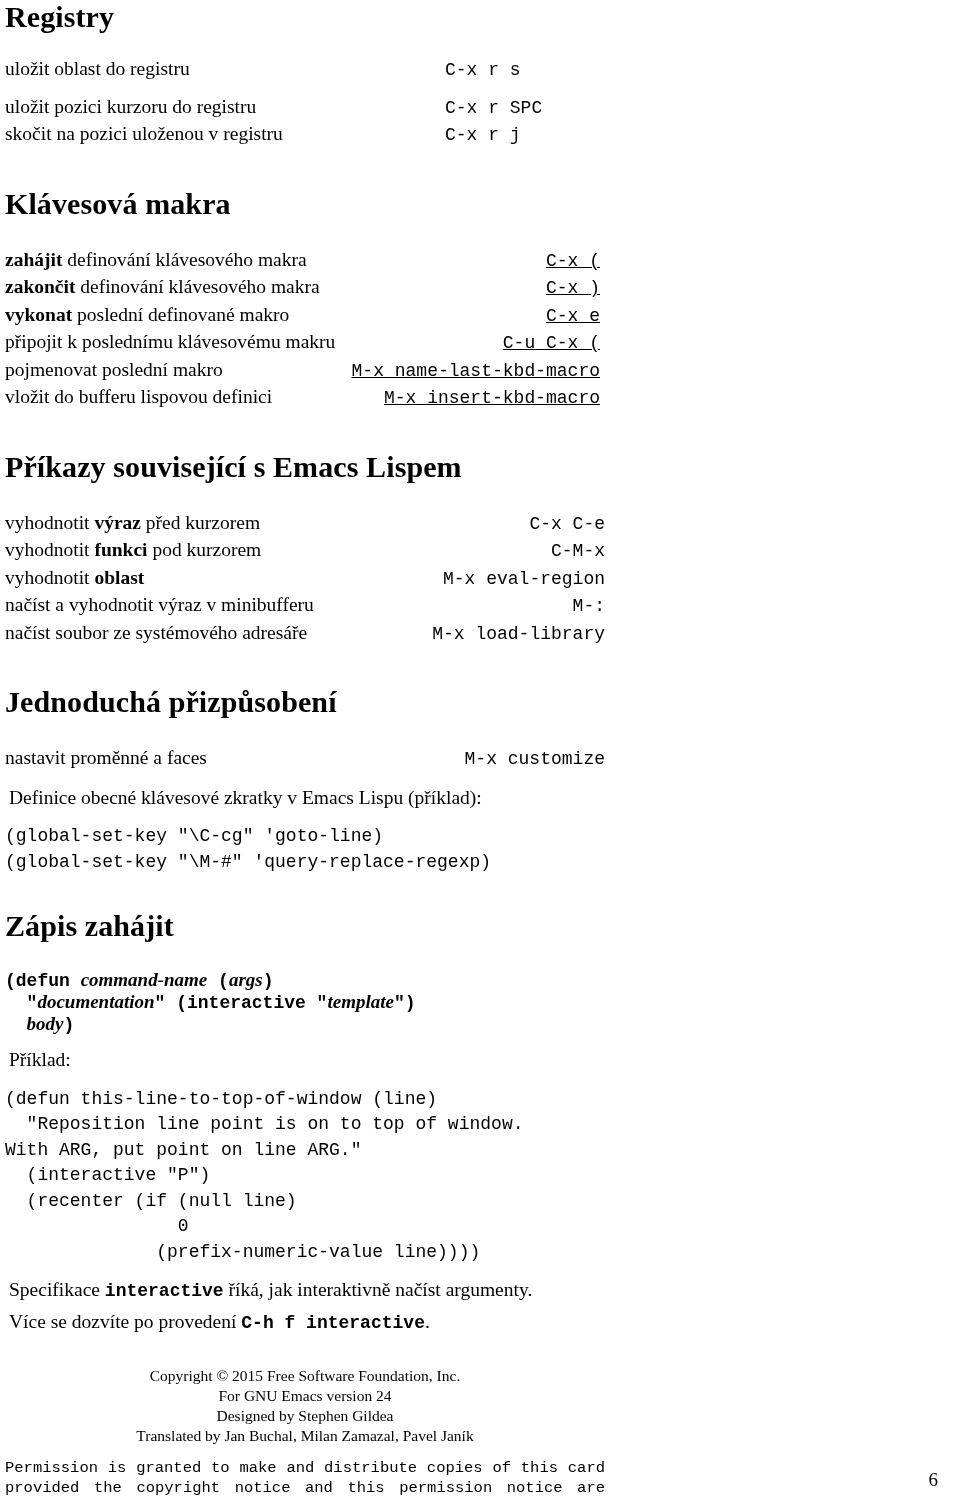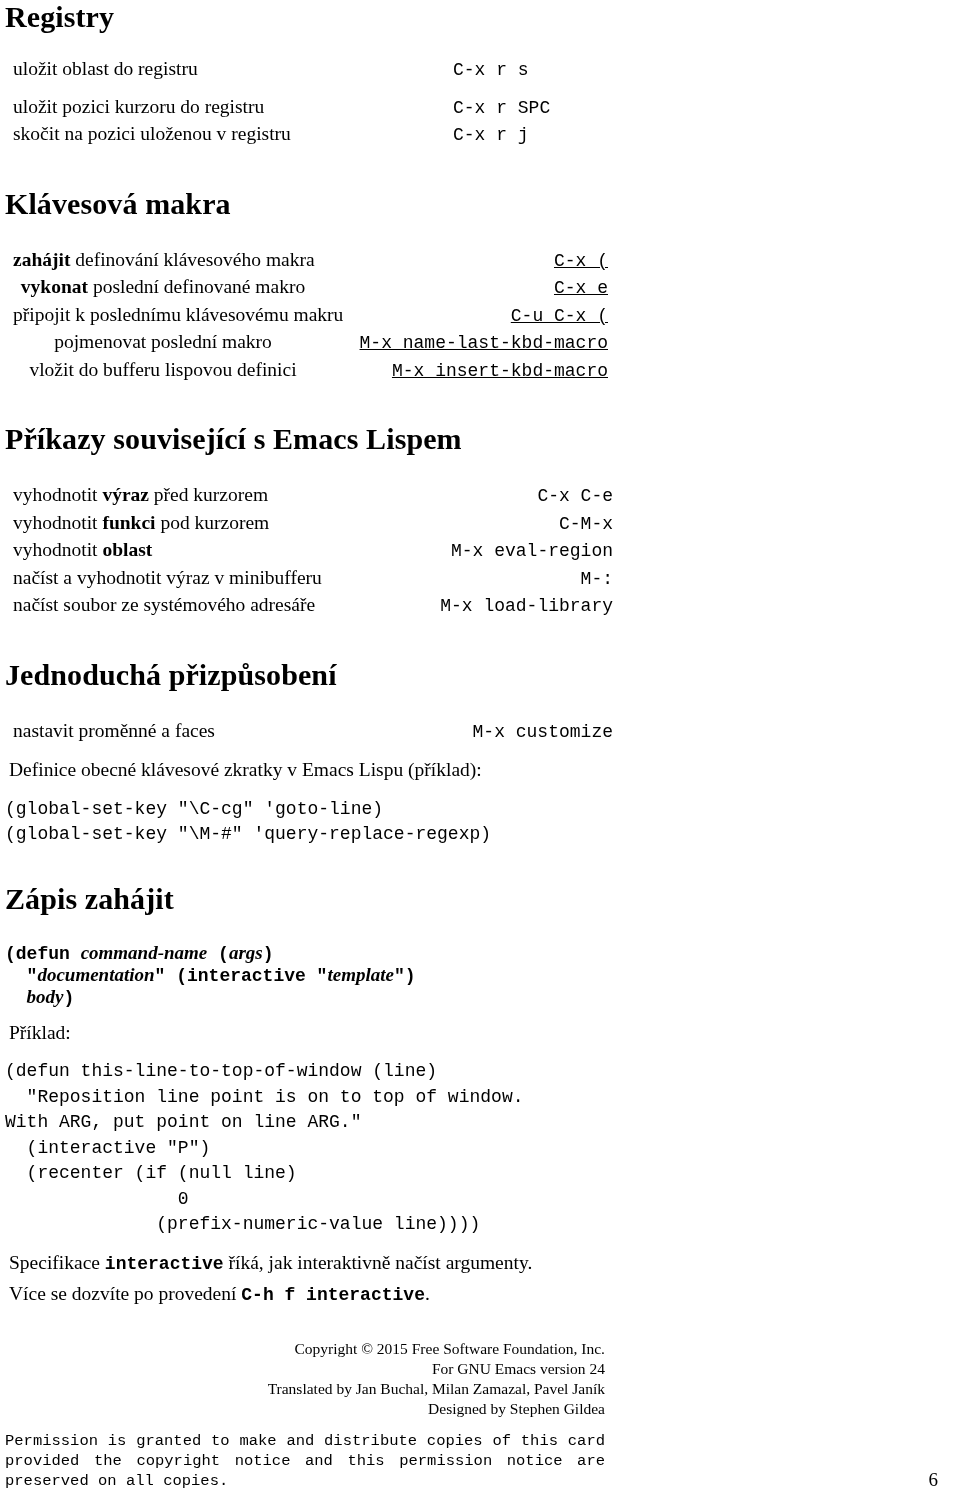--- a/index.html
+++ b/index.html
@@ -40,21 +40,20 @@
     padding: 0;
     letter-spacing: 0.1px;
   }
   .sec-gap-top-0 { margin-top: 0px; }
 
   
   table.keys {
     border-collapse: collapse;
     width: 600px;
     table-layout: fixed;
-    margin-left: 8px;
   }
   table.keys td {
     padding: 0;
     vertical-align: baseline;
     white-space: nowrap;
   }
   td.desc {
     font-family: "Liberation Serif", "DejaVu Serif", serif;
     font-size: 19.5px;
     line-height: 25.5px;
@@ -62,21 +61,21 @@
   td.key {
     font-family: "Liberation Mono", "DejaVu Sans Mono", monospace;
     font-size: 18px;
     line-height: 25.5px;
   }
   
   .t-registry td.desc { width: 440px; }
   .t-registry td.key  { text-align: left; padding-left: 0px; }
 
   
-  .t-macro td.desc { width: 300px; text-align: center; }
+  .t-macro td.desc { width: 300px; }
   .t-macro td.key  { text-align: right; padding-right: 5px; text-decoration: underline; }
 
   
   .t-center td.desc { width: 360px; }
   .t-center td.key  { text-align: right; }
 
   .b { font-weight: bold; }
 
   
   pre.code {
@@ -110,21 +109,21 @@
   .sp-22 { height: 22px; }
   .sp-26 { height: 26px; }
   .sp-34 { height: 34px; }
   .sp-38 { height: 38px; }
 
   
   .footer-credits {
     font-family: "Liberation Serif", "DejaVu Serif", serif;
     font-size: 15.5px;
     line-height: 20px;
-    text-align: right;
+    text-align: center;
     width: 600px;
   }
   .footer-note {
     font-family: Liberation Mono, monospace;
     font-size: 15.5px;
     line-height: 20px;
     width: 600px;
     text-align: justify;
   }
   .pageno {
@@ -169,20 +168,24 @@
     <div class="sp-38"></div>
 
     <h2 class="sec">Klávesová makra</h2>
     <div class="sp-26"></div>
 
     <table class="keys t-macro">
       <tbody>
         <tr>
           <td class="desc"><span class="b">zahájit</span><span> definování klávesového makra</span></td>
           <td class="key">C-x (</td>
+        </tr>
+        <tr>
+          <td class="desc"><span class="b">zakončit</span><span> definování klávesového makra</span></td>
+          <td class="key">C-x )</td>
         </tr>
         <tr>
           <td class="desc"><span class="b">vykonat</span><span> poslední definované makro</span></td>
           <td class="key">C-x e</td>
         </tr>
         <tr>
           <td class="desc"><span class="b"></span><span>připojit k poslednímu klávesovému makru</span></td>
           <td class="key">C-u C-x (</td>
         </tr>
         <tr>
@@ -272,22 +275,22 @@
 
     <div class="sp-8"></div>
 
     <p class="para"><span>Specifikace </span><span class="mono">interactive</span><span> říká, jak interaktivně načíst argumenty.</span></p>
     <p class="para"><span>Více se dozvíte po provedení </span><span class="mono">C-h f interactive</span><span>.</span></p>
 
     <div class="sp-26"></div>
 
     <div class="footer-credits">Copyright © 2015 Free Software Foundation, Inc.</div>
     <div class="footer-credits">For GNU Emacs version 24</div>
+    <div class="footer-credits">Designed by Stephen Gildea</div>
     <div class="footer-credits">Translated by Jan Buchal, Milan Zamazal, Pavel Janík</div>
-    <div class="footer-credits">Designed by Stephen Gildea</div>
 
     <div class="sp-12"></div>
 
     <div class="footer-note">Permission is granted to make and distribute copies of this card provided the copyright notice and this permission notice are preserved on all copies.</div>
 
     <div class="sp-10"></div>
 
   </div>
 
   <div class="pageno">6</div>

